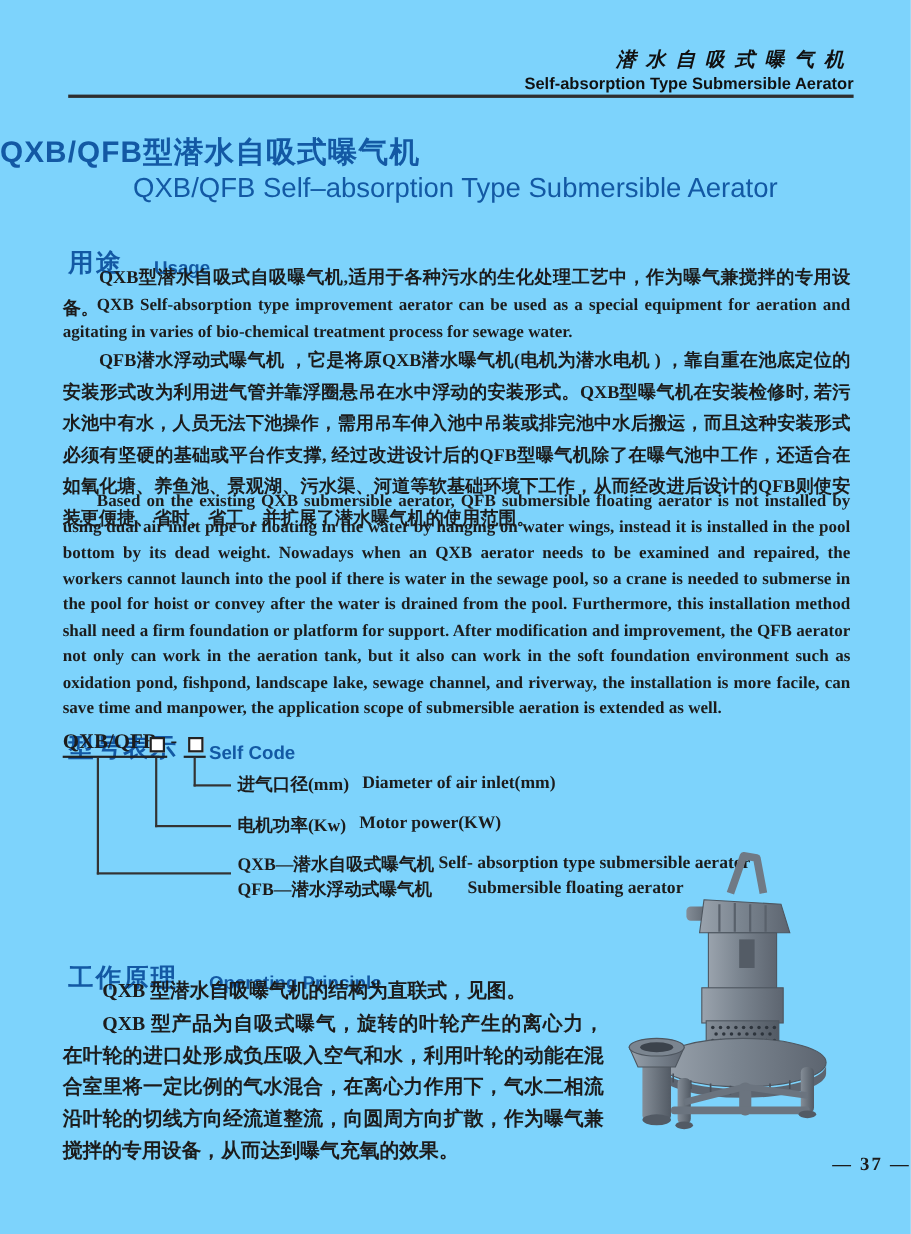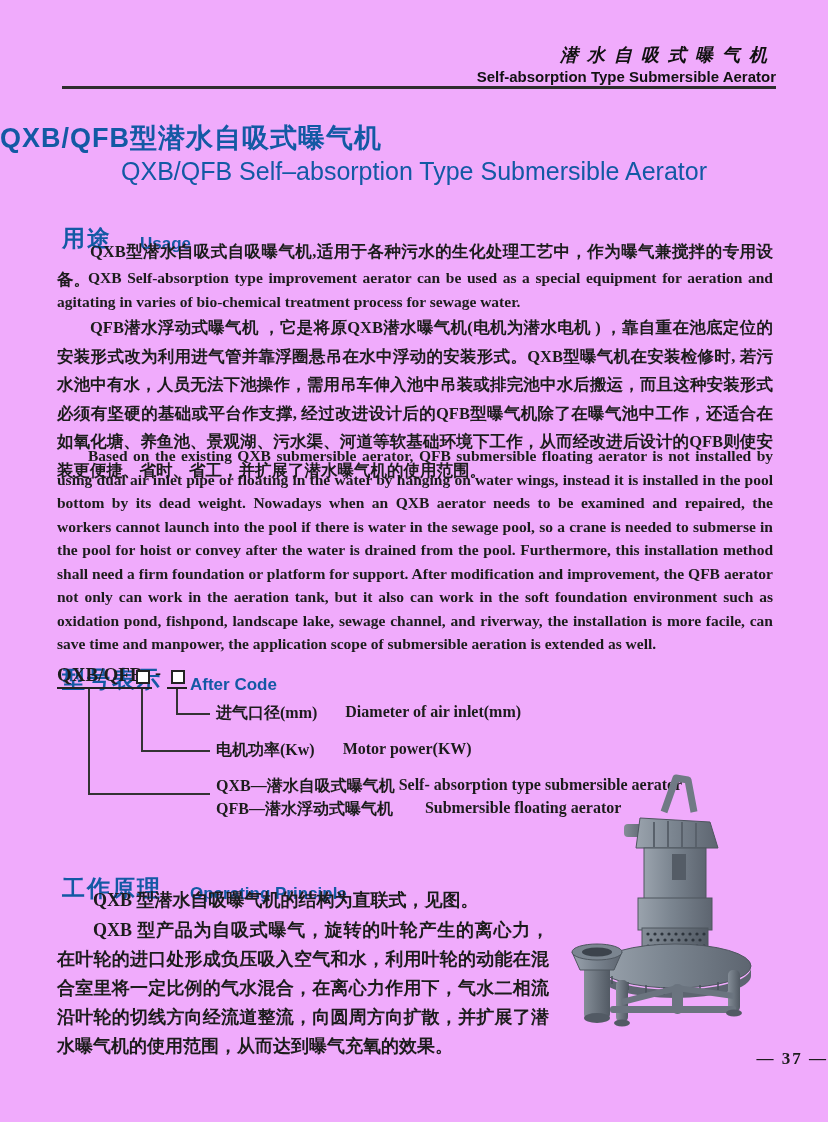--- a/index.html
+++ b/index.html
@@ -1,19 +1,19 @@
 <!DOCTYPE html>
 <html><head>
 <meta charset="utf-8">
 <style>
   html,body{margin:0;padding:0;background:#e8e8e8;}
   .page{
     position:relative;
     width:828px;height:1122px;
-    background:#f0abfc;
+    background:#7dd3fc;
     margin:0 auto;
     overflow:hidden;
     font-family:"Liberation Serif","DejaVu Serif",serif;
     color:#1c1c1c;
     text-decoration:underline;
   }
   .abs{position:absolute;}
 
   
   .hdr{top:44px;right:52px;text-align:right;line-height:1.25;}
@@ -61,21 +61,21 @@
 
   
   .tc-model{
     font-size:19px;font-weight:bold;
     border-bottom:2px solid #222;padding:0 2px 1px 0;
   }
   .tc-box{width:10px;height:10px;border:2px solid #222;background:#fff;}
   .tc-underline{height:2px;background:#222;}
   .tc-line{background:#333;}
   .tc-dash{font-size:18px;font-weight:bold;}
-  .tc-label{display:flex;gap:28px;font-size:16px;font-weight:bold;white-space:nowrap;}
+  .tc-label{display:flex;gap:12px;font-size:16px;font-weight:bold;white-space:nowrap;}
 
   
   .op-col{width:492px;text-align:justify;}
   .op1{font-size:18px;line-height:29px;font-weight:bold;}
 
   
   .pageno{
     top:1049px;left:0;width:828px;text-align:right;
     font-size:17px;font-weight:bold;letter-spacing:2px;
   }
@@ -101,21 +101,21 @@
     <span class="sec-en">Usage</span>
   </div>
 
   <div class="abs para p-zh indent" style="top:238px;left:57px;">QXB型潜水自吸式自吸曝气机,适用于各种污水的生化处理工艺中，作为曝气兼搅拌的专用设备。</div>
   <div class="abs para p-en indent" style="top:266px;left:57px;">QXB Self-absorption type improvement aerator can be used as a special equipment for aeration and agitating in varies of bio-chemical treatment process for sewage water.</div>
   <div class="abs para p-zh indent" style="top:314px;left:57px;line-height:28.5px;">QFB潜水浮动式曝气机 ，它是将原QXB潜水曝气机(电机为潜水电机 ) ，靠自重在池底定位的安装形式改为利用进气管并靠浮圈悬吊在水中浮动的安装形式。QXB型曝气机在安装检修时, 若污水池中有水，人员无法下池操作，需用吊车伸入池中吊装或排完池中水后搬运，而且这种安装形式必须有坚硬的基础或平台作支撑, 经过改进设计后的QFB型曝气机除了在曝气池中工作，还适合在如氧化塘、养鱼池、景观湖、污水渠、河道等软基础环境下工作，从而经改进后设计的QFB则使安装更便捷、省时、省工，并扩展了潜水曝气机的使用范围。</div>
   <div class="abs para p-en indent" style="top:444px;left:57px;">Based on the existing QXB submersible aerator, QFB submersible floating aerator is not installed by using dual air inlet pipe or floating in the water by hanging on water wings, instead it is installed in the pool bottom by its dead weight. Nowadays when an QXB aerator needs to be examined and repaired, the workers cannot launch into the pool if there is water in the sewage pool, so a crane is needed to submerse in the pool for hoist or convey after the water is drained from the pool. Furthermore, this installation method shall need a firm foundation or platform for support. After modification and improvement, the QFB aerator not only can work in the aeration tank, but it also can work in the soft foundation environment such as oxidation pond, fishpond, landscape lake, sewage channel, and riverway, the installation is more facile, can save time and manpower, the application scope of submersible aeration is extended as well.</div>
 
   <div class="abs sec" style="top:642px;left:62px;">
     <span class="sec-zh">型号表示</span>
-    <span class="sec-en">After Code</span>
+    <span class="sec-en">Self Code</span>
   </div>
 
   <div class="abs" style="top:0;left:0;">
     <span class="abs tc-model" style="top:664px;left:57px;">QXB/QFB</span>
     <div class="abs tc-box" style="top:670px;left:136px;"></div>
     <span class="abs tc-dash" style="top:663px;left:155px;">-</span>
     <div class="abs tc-box" style="top:670px;left:171px;"></div>
     <div class="abs tc-underline" style="top:687px;left:132px;width:20px;"></div>
     <div class="abs tc-underline" style="top:687px;left:167px;width:20px;"></div>
 
@@ -142,21 +142,21 @@
       <span>QFB—潜水浮动式曝气机</span>
       <span>Submersible floating aerator</span>
     </div>
   </div>
 
   <div class="abs sec" style="top:851px;left:62px;">
     <span class="sec-zh">工作原理</span>
     <span class="sec-en">Operating Principle</span>
   </div>
   <div class="abs op-col op1 indent" style="top:886px;left:57px;">QXB 型潜水自吸曝气机的结构为直联式，见图。</div>
-  <div class="abs op-col op1 indent" style="top:916px;left:57px;">QXB 型产品为自吸式曝气，旋转的叶轮产生的离心力，在叶轮的进口处形成负压吸入空气和水，利用叶轮的动能在混合室里将一定比例的气水混合，在离心力作用下，气水二相流沿叶轮的切线方向经流道整流，向圆周方向扩散，并扩展了潜水曝气机的使用范围，从而达到曝气充氧的效果。</div>
+  <div class="abs op-col op1 indent" style="top:916px;left:57px;">QXB 型产品为自吸式曝气，旋转的叶轮产生的离心力，在叶轮的进口处形成负压吸入空气和水，利用叶轮的动能在混合室里将一定比例的气水混合，在离心力作用下，气水二相流沿叶轮的切线方向经流道整流，向圆周方向扩散，作为曝气兼搅拌的专用设备，从而达到曝气充氧的效果。</div>
 
   <div class="abs photo">
     <svg width="250" height="268" viewBox="0 0 250 268">
       <defs>
         <linearGradient id="gBody" x1="0" y1="0" x2="1" y2="0">
           <stop offset="0" stop-color="#9aa3ad"></stop>
           <stop offset="0.45" stop-color="#7b8590"></stop>
           <stop offset="1" stop-color="#5d6570"></stop>
         </linearGradient>
         <linearGradient id="gDark" x1="0" y1="0" x2="1" y2="0">

